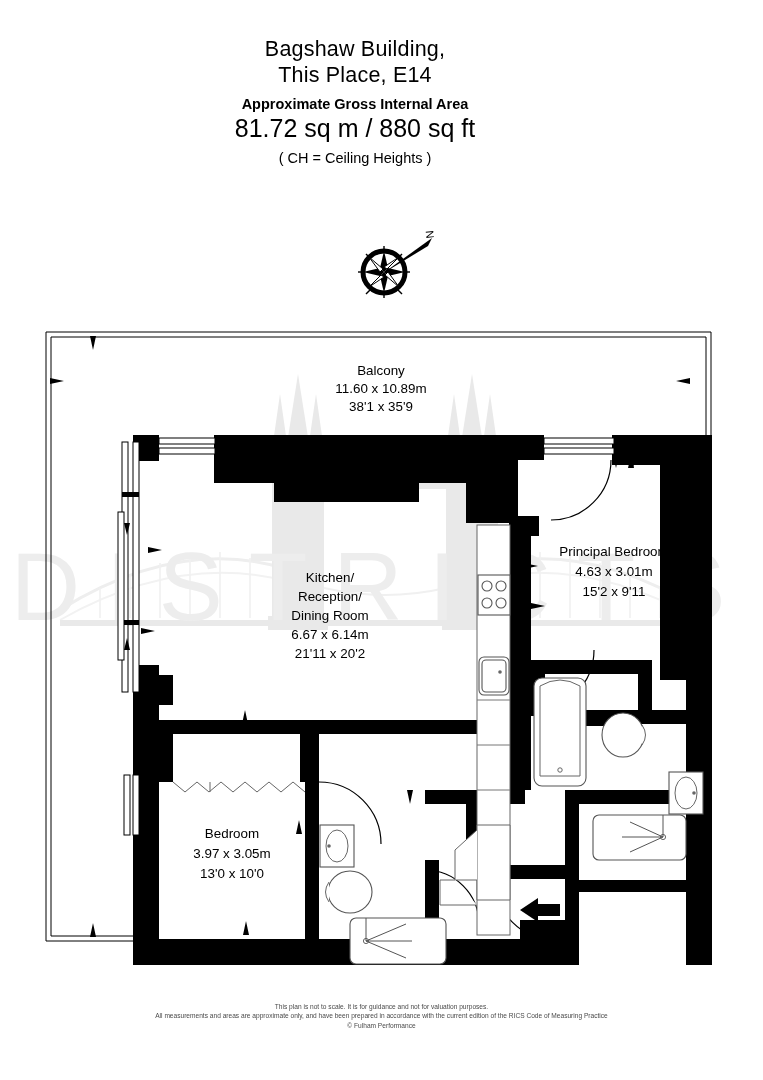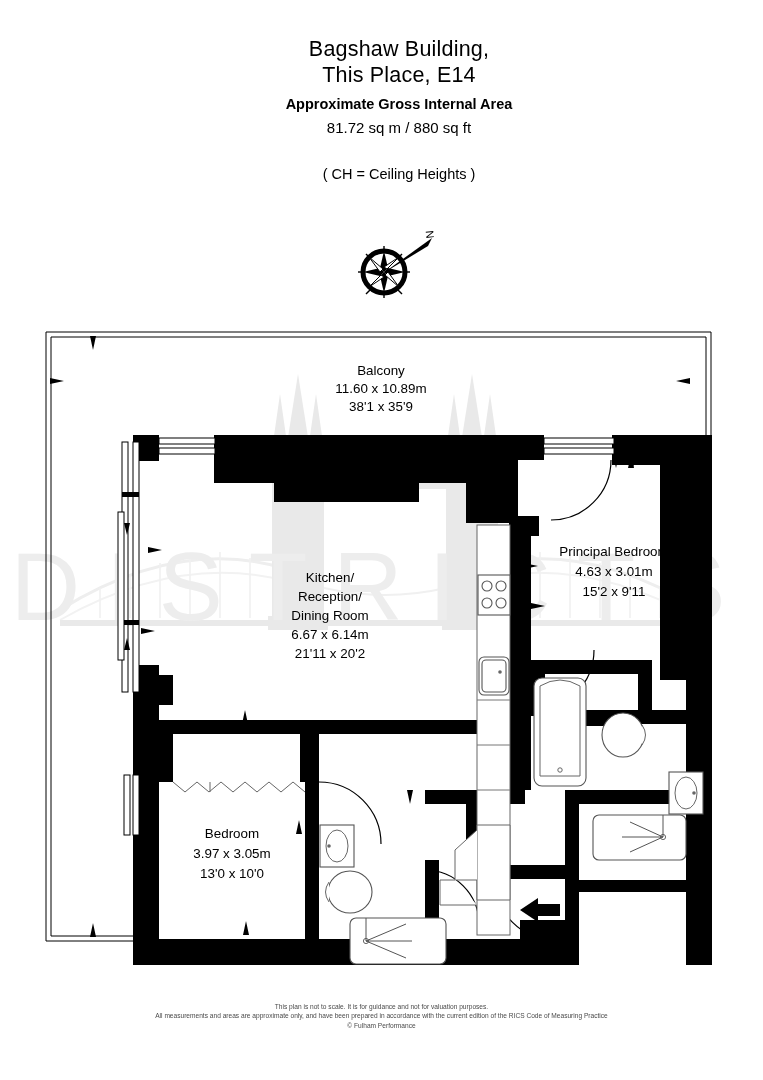--- a/index.html
+++ b/index.html
@@ -1,23 +1,23 @@
 <!DOCTYPE html>
 <html><head>
 <meta charset="utf-8">
 <style>
   html,body{margin:0;padding:0;background:#fff;}
   body{width:763px;height:1080px;position:relative;overflow:hidden;
        font-family:"Liberation Sans","DejaVu Sans",sans-serif;color:#000;}
 
-  #header{position:absolute;left:0;top:36px;width:710px;text-align:center;padding-left:44px;}
+  #header{position:absolute;left:0;top:36px;width:710px;text-align:center;}
   .h-title{font-size:21.5px;line-height:26px;letter-spacing:.2px;}
   .h-sub{font-size:14.5px;margin-top:8px;line-height:17px;font-weight:bold;}
-  .h-area{font-size:15px;line-height:26px;margin-top:2px;}
-  .h-ch{font-size:14.5px;margin-top:25px;line-height:17px;}
+  .h-area{font-size:25px;line-height:26px;margin-top:2px;}
+  .h-ch{font-size:14.5px;margin-top:9px;line-height:17px;}
 
   #compass{position:absolute;left:352px;top:224px;width:100px;height:80px;}
 
   #plan{position:absolute;left:0;top:320px;width:763px;height:670px;}
 
   #footer{position:absolute;left:0;top:1002px;width:763px;text-align:center;
           color:#4a4a4a;}
   .f-line{font-size:6.6px;line-height:9.4px;}
 
   svg{display:block;}

